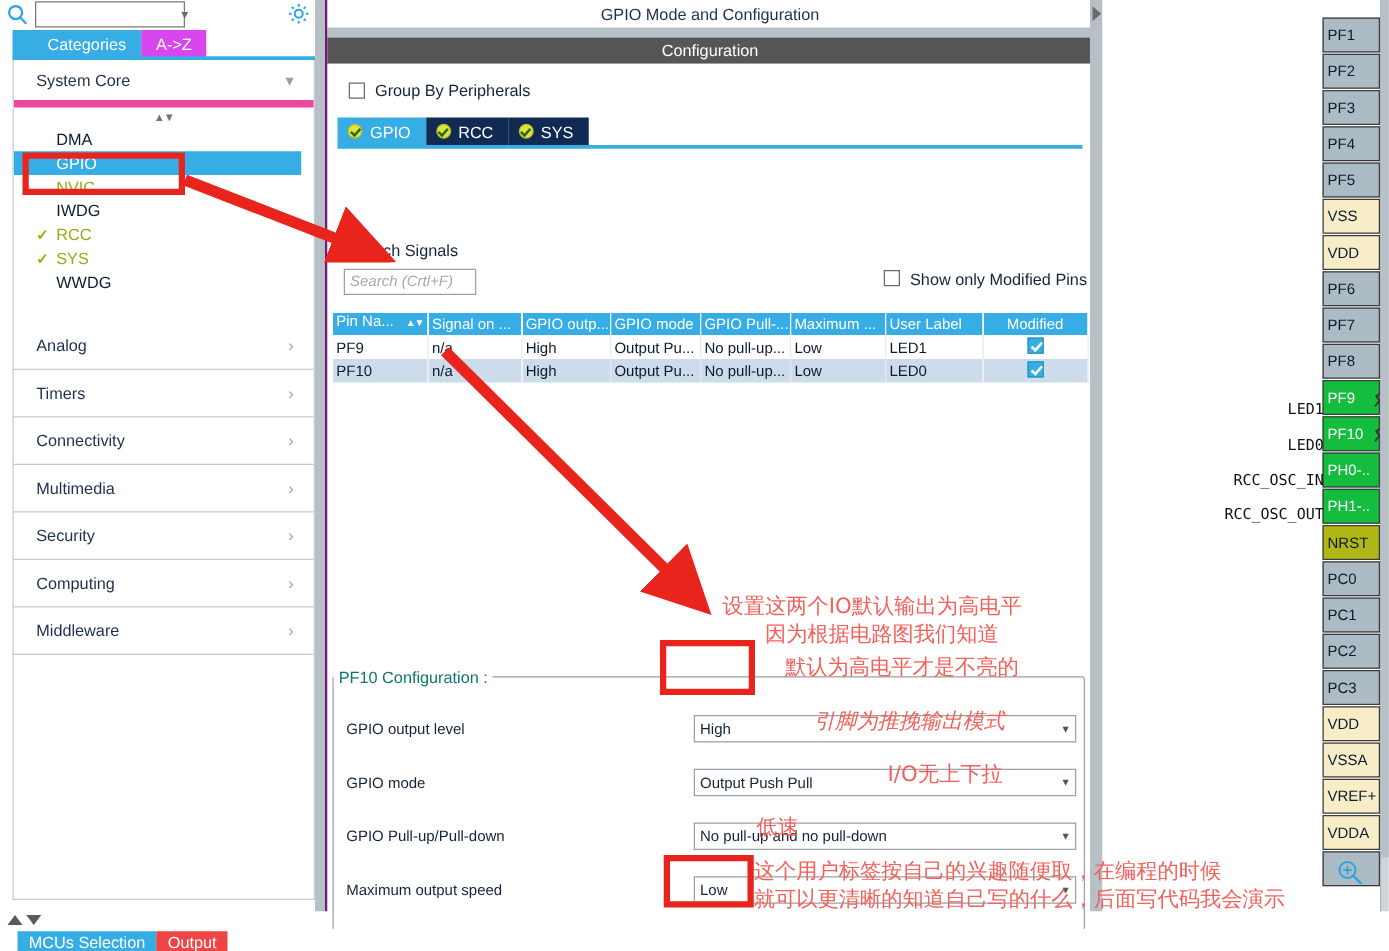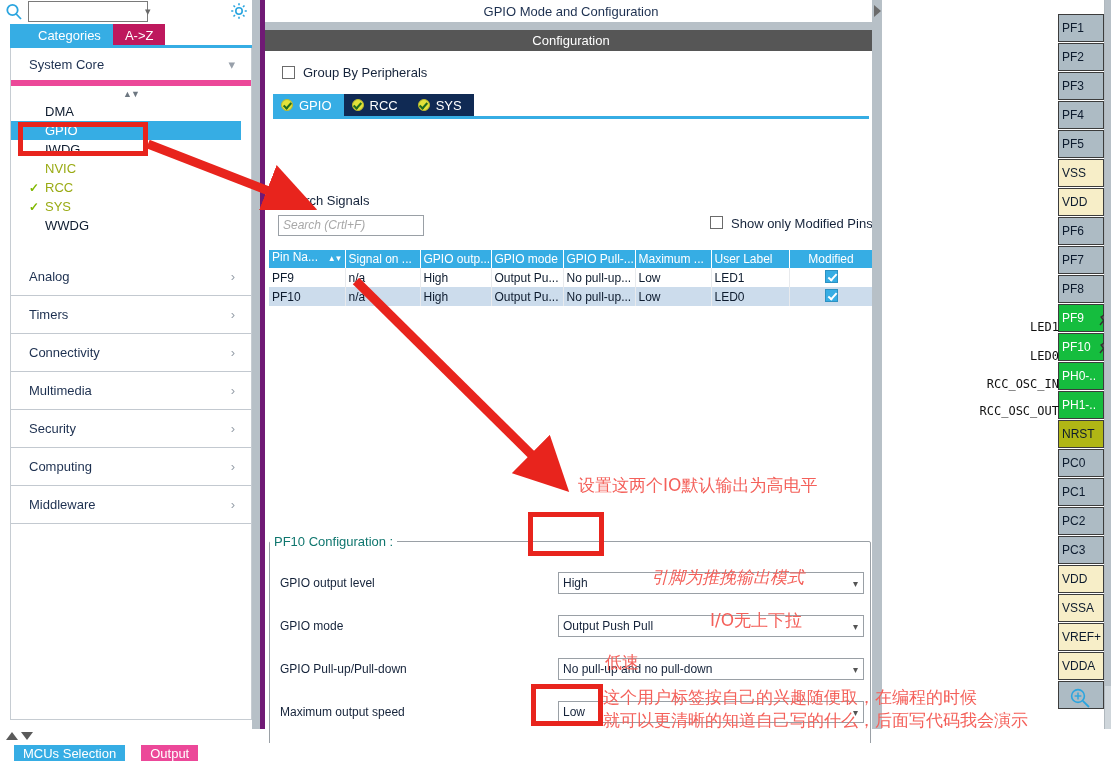--- a/index.html
+++ b/index.html
@@ -38,21 +38,21 @@
 
   #tabs-cat {
     position: absolute; left: 10px; top: 24px; width: 242px; height: 22px;
     display: flex;
   }
   .cat-tab {
     height: 22px; padding: 0 12px; display: flex; align-items: center;
     color: #ffffff; font-size: 13px; white-space: nowrap;
   }
   .cat-tab.active { background: #36ade4; padding-left: 28px; }
-  .cat-tab.inactive { background: #be185d; }
+  .cat-tab.inactive { background: #d946ef; }
   #tabs-underline {
     position: absolute; left: 10px; top: 45px; width: 242px; height: 3px;
     background: #36ade4;
   }
 
   #cat-body {
     position: absolute; left: 10px; top: 48px; width: 242px; height: 672px;
     background: #ffffff; border: 1px solid #c6ccd2; border-top: none;
     overflow: hidden;
   }
@@ -83,21 +83,21 @@
     padding: 0 16px 0 18px; border-bottom: 1px solid #c3c9d0;
     font-size: 13px; color: #1d3050;
   }
 
   
   #left-splitter { position: absolute; left: 252px; top: 0; width: 8px; height: 729px; background: #b7c0c7; }
 
   
   #center-panel {
     position: absolute; left: 260px; top: 0; width: 612px; height: 729px;
-    background: #ffffff; border-left: 5px solid #701a75; text-decoration: underline;
+    background: #ffffff; border-left: 2px solid #701a75; text-decoration: underline;
   }
   #mode-title {
     position: absolute; left: 0; top: 0; width: 612px; height: 22px;
     display: flex; align-items: center; justify-content: center;
     font-size: 13px; color: #1d3050; background: #ffffff;
   }
   #mode-sep { position:absolute; left:0; top:22px; width:612px; height:8px; background:#b7c0c7; }
   #config-title {
     position: absolute; left: 0; top: 30px; width: 612px; height: 21px;
     background: #565656; color: #ffffff; font-size: 13px;
@@ -136,21 +136,21 @@
     flex: 0 0 auto;
   }
   .badge-ok::after {
     content:""; width:3px; height:6px; border:solid #1f6b1f; border-width:0 2px 2px 0;
     transform: rotate(42deg); margin-bottom:1px;
   }
   #periph-underline { position: absolute; left: 8px; top: 65px; width: 596px; height: 3px; background: #36ade4; }
 
   #search-signals-label { position: absolute; left: 17px; top: 142px; font-size: 13px; color:#15233a; }
   #signal-search-input {
-    position: absolute; left: 13px; top: 164px; width: 146px; height: 21px;
+    position: absolute; left: 13px; top: 164px; width: 106px; height: 21px;
     border: 1px solid #9aa0a6; background: #ffffff; color: #a8a8a8;
     font-size: 12px; font-style: italic; padding-left: 4px; line-height: 19px;
   }
   #show-modified-row { position: absolute; left: 445px; top: 165px; display: flex; }
 
   
   #pins-table { position: absolute; left: 4px; top: 199px; width: 604px; }
   #pins-table table { border-collapse: collapse; width: 604px; table-layout: fixed; }
   #pins-table th {
     background: #36ade4; color: #ffffff; font-weight: normal;
@@ -224,21 +224,21 @@
     background:#cfd6db; border-left:1px solid #b0b8be;
   }
   #right-scroll-thumb { position:absolute; left:0; top:0; width:9px; height:686px; background:#b7c0c7; }
   #zoom-icon { position: absolute; left: 186px; top: 686px; width: 24px; height: 24px; }
   #bottom-arrows { position:absolute; left: 6px; top: 732px; display:flex; gap:3px; }
   .tri-up { width:0;height:0;border-left:6px solid transparent;border-right:6px solid transparent;border-bottom:8px solid #5a5a5a; }
   .tri-dn { width:0;height:0;border-left:6px solid transparent;border-right:6px solid transparent;border-top:8px solid #5a5a5a; }
   #bottom-tabs { position: absolute; left: 14px; top: 745px; display: flex; }
   .b-tab { height: 16px; padding: 0 9px; display: flex; align-items: center; color:#fff; font-size:13px; }
   .b-tab.active { background: #36ade4; }
-  .b-tab.inactive { background: #ec4899; margin-left: 16px; }
+  .b-tab.inactive { background: #ef4444; }
   #bottom-strip { position:absolute; left:0; top:743px; width:1111px; height:18px; background:#ffffff; }
 
   
   #anno { position: absolute; left:0; top:0; width:1111px; height:761px; pointer-events:none; }
   .red-rect { position: absolute; border: 5px solid #e8241d; }
   .anno-text {
     position: absolute; color: #f4605a; font-size: 17px; line-height: 22px;
     font-family: "DejaVu Sans", sans-serif; white-space: nowrap;
   }
 </style>
@@ -283,25 +283,25 @@
 
       <div class="sort-handle">▲▼</div>
 
       <div class="peri-list">
         <div class="peri-item">
           <span>DMA</span>
         </div>
         <div class="peri-item selected">
           <span>GPIO</span>
         </div>
+        <div class="peri-item olive">
+          <span>NVIC</span>
+        </div>
         <div class="peri-item">
           <span>IWDG</span>
-        </div>
-        <div class="peri-item olive">
-          <span>NVIC</span>
         </div>
         <div class="peri-item olive">
           <span class="tick">✓</span>
           <span>RCC</span>
         </div>
         <div class="peri-item olive">
           <span class="tick">✓</span>
           <span>SYS</span>
         </div>
         <div class="peri-item">
@@ -583,20 +583,22 @@
         </marker>
       </defs>
       <line x1="6" y1="6" x2="200" y2="198" stroke="#e8241d" stroke-width="9" marker-end="url(#ah2)"></line>
     </svg>
 
     <div class="red-rect" style="left:528px; top:512px; width:76px; height:44px;"></div>
 
     <div class="red-rect" style="left:531px; top:684px; width:72px; height:42px;"></div>
 
     <div class="anno-text" style="left:578px; top:474px;">设置这两个IO默认输出为高电平</div>
+    <div class="anno-text" style="left:612px; top:497px;">因为根据电路图我们知道</div>
+    <div class="anno-text" style="left:628px; top:523px;">默认为高电平才是不亮的</div>
     <div class="anno-text" style="left:651px; top:566px;font-style:italic;">引脚为推挽输出模式</div>
     <div class="anno-text" style="left:710px; top:609px;">I/O无上下拉</div>
     <div class="anno-text" style="left:605px; top:651px;">低速</div>
     <div class="anno-text" style="left:603px; top:686px;">这个用户标签按自己的兴趣随便取，在编程的时候</div>
     <div class="anno-text" style="left:603px; top:709px;">就可以更清晰的知道自己写的什么，后面写代码我会演示</div>
   </div>
 
 </div>
 
 </body></html>

